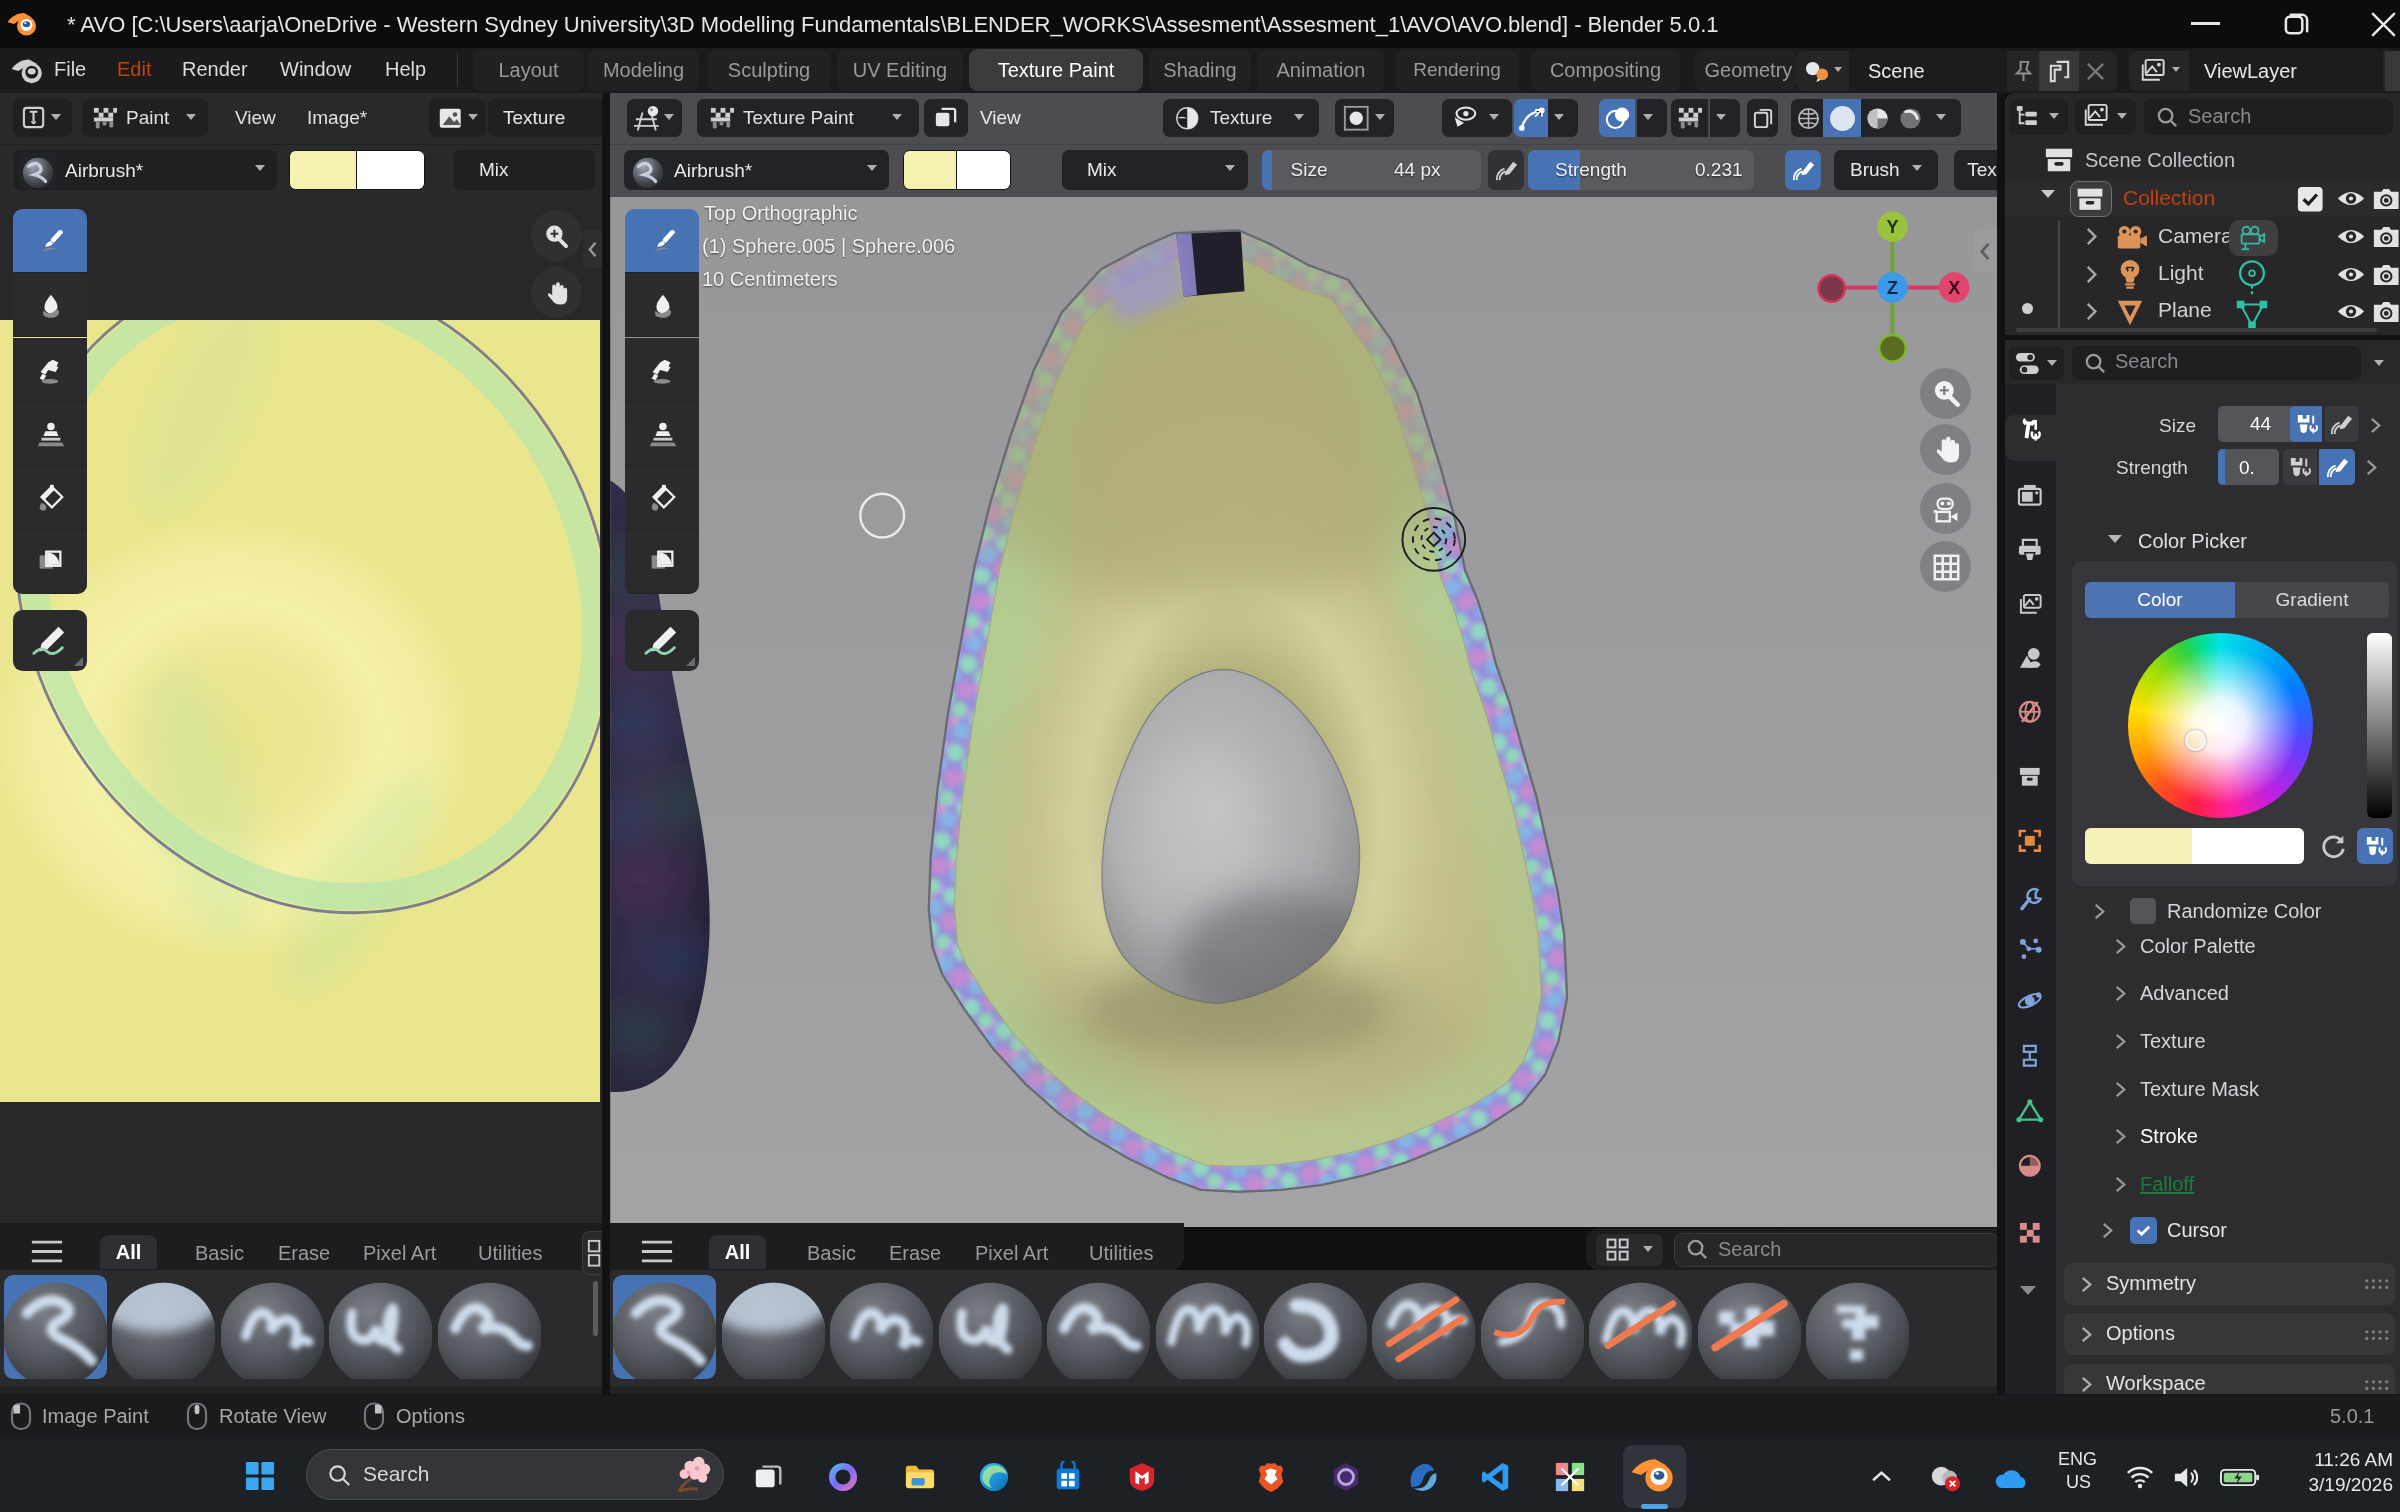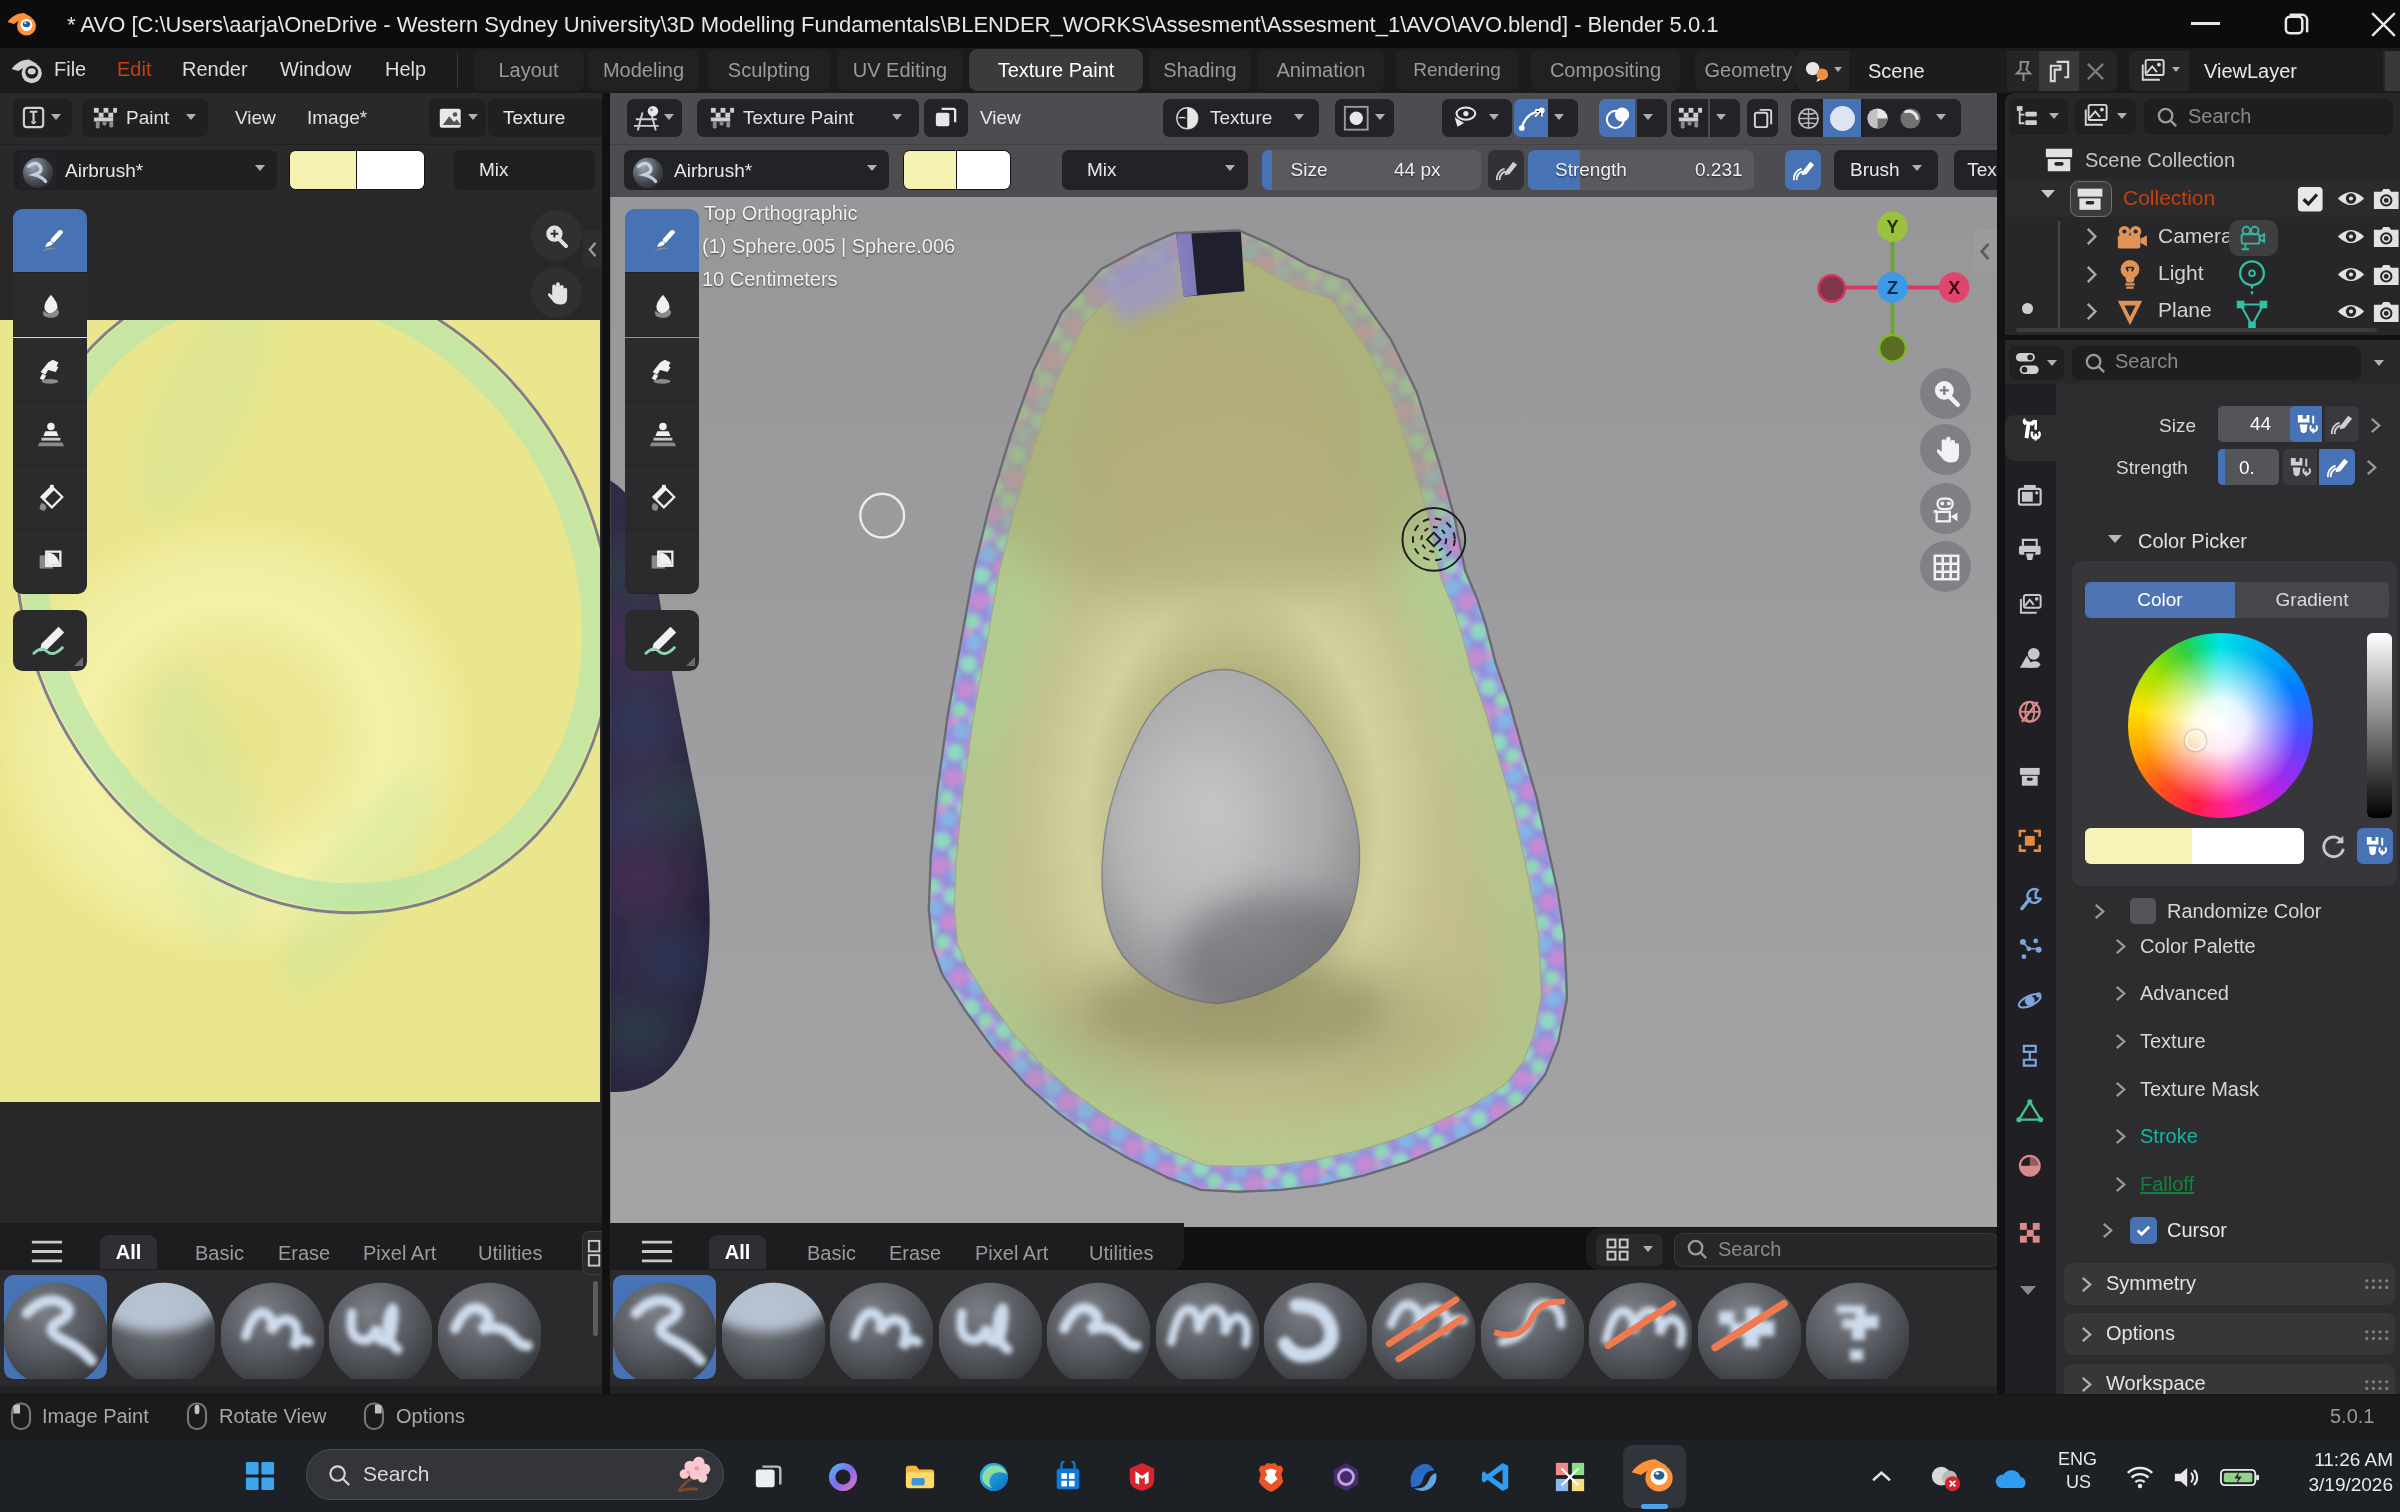--- a/index.html
+++ b/index.html
@@ -1442,21 +1442,21 @@
     <path d="M 4 4 L 12 11 L 4 18" stroke="#9a9a9d" stroke-width="2.4" fill="none"></path>
   </svg>
 <div class="abs" style="left:2140px;top:1030px;font-size:20px;color:#d6d6d9;font-weight:normal;white-space:nowrap;">Texture</div>
 <svg class="abs" style="left:2113px;top:1079px" width="15" height="21" viewBox="0 0 16 22">
     <path d="M 4 4 L 12 11 L 4 18" stroke="#9a9a9d" stroke-width="2.4" fill="none"></path>
   </svg>
 <div class="abs" style="left:2140px;top:1078px;font-size:20px;color:#d6d6d9;font-weight:normal;white-space:nowrap;">Texture Mask</div>
 <svg class="abs" style="left:2113px;top:1126px" width="15" height="21" viewBox="0 0 16 22">
     <path d="M 4 4 L 12 11 L 4 18" stroke="#9a9a9d" stroke-width="2.4" fill="none"></path>
   </svg>
-<div class="abs" style="left:2140px;top:1125px;font-size:20px;color:#14b8a6;font-weight:normal;white-space:nowrap;">Stroke</div>
+<div class="abs" style="left:2140px;top:1125px;font-size:20px;color:#ffffff;font-weight:normal;white-space:nowrap;">Stroke</div>
 <svg class="abs" style="left:2113px;top:1174px" width="15" height="21" viewBox="0 0 16 22">
     <path d="M 4 4 L 12 11 L 4 18" stroke="#9a9a9d" stroke-width="2.4" fill="none"></path>
   </svg>
 <div class="abs" style="left:2140px;top:1173px;font-size:20px;color:#15803d;font-weight:normal;white-space:nowrap;text-decoration:underline;">Falloff</div>
 <svg class="abs" style="left:2100px;top:1220px" width="15" height="21" viewBox="0 0 16 22">
     <path d="M 4 4 L 12 11 L 4 18" stroke="#9a9a9d" stroke-width="2.4" fill="none"></path>
   </svg>
 <div class="abs" style="left:2130px;top:1217px;width:27px;height:27px;background:#4772b3;border-radius:4.8px;"></div>
 <svg class="abs" style="left:2134px;top:1221px" width="19" height="19" viewBox="0 0 20 20">
     <path d="M 4 10 l 4 4 l 8 -8" stroke="#fff" stroke-width="2.8" fill="none"></path>

